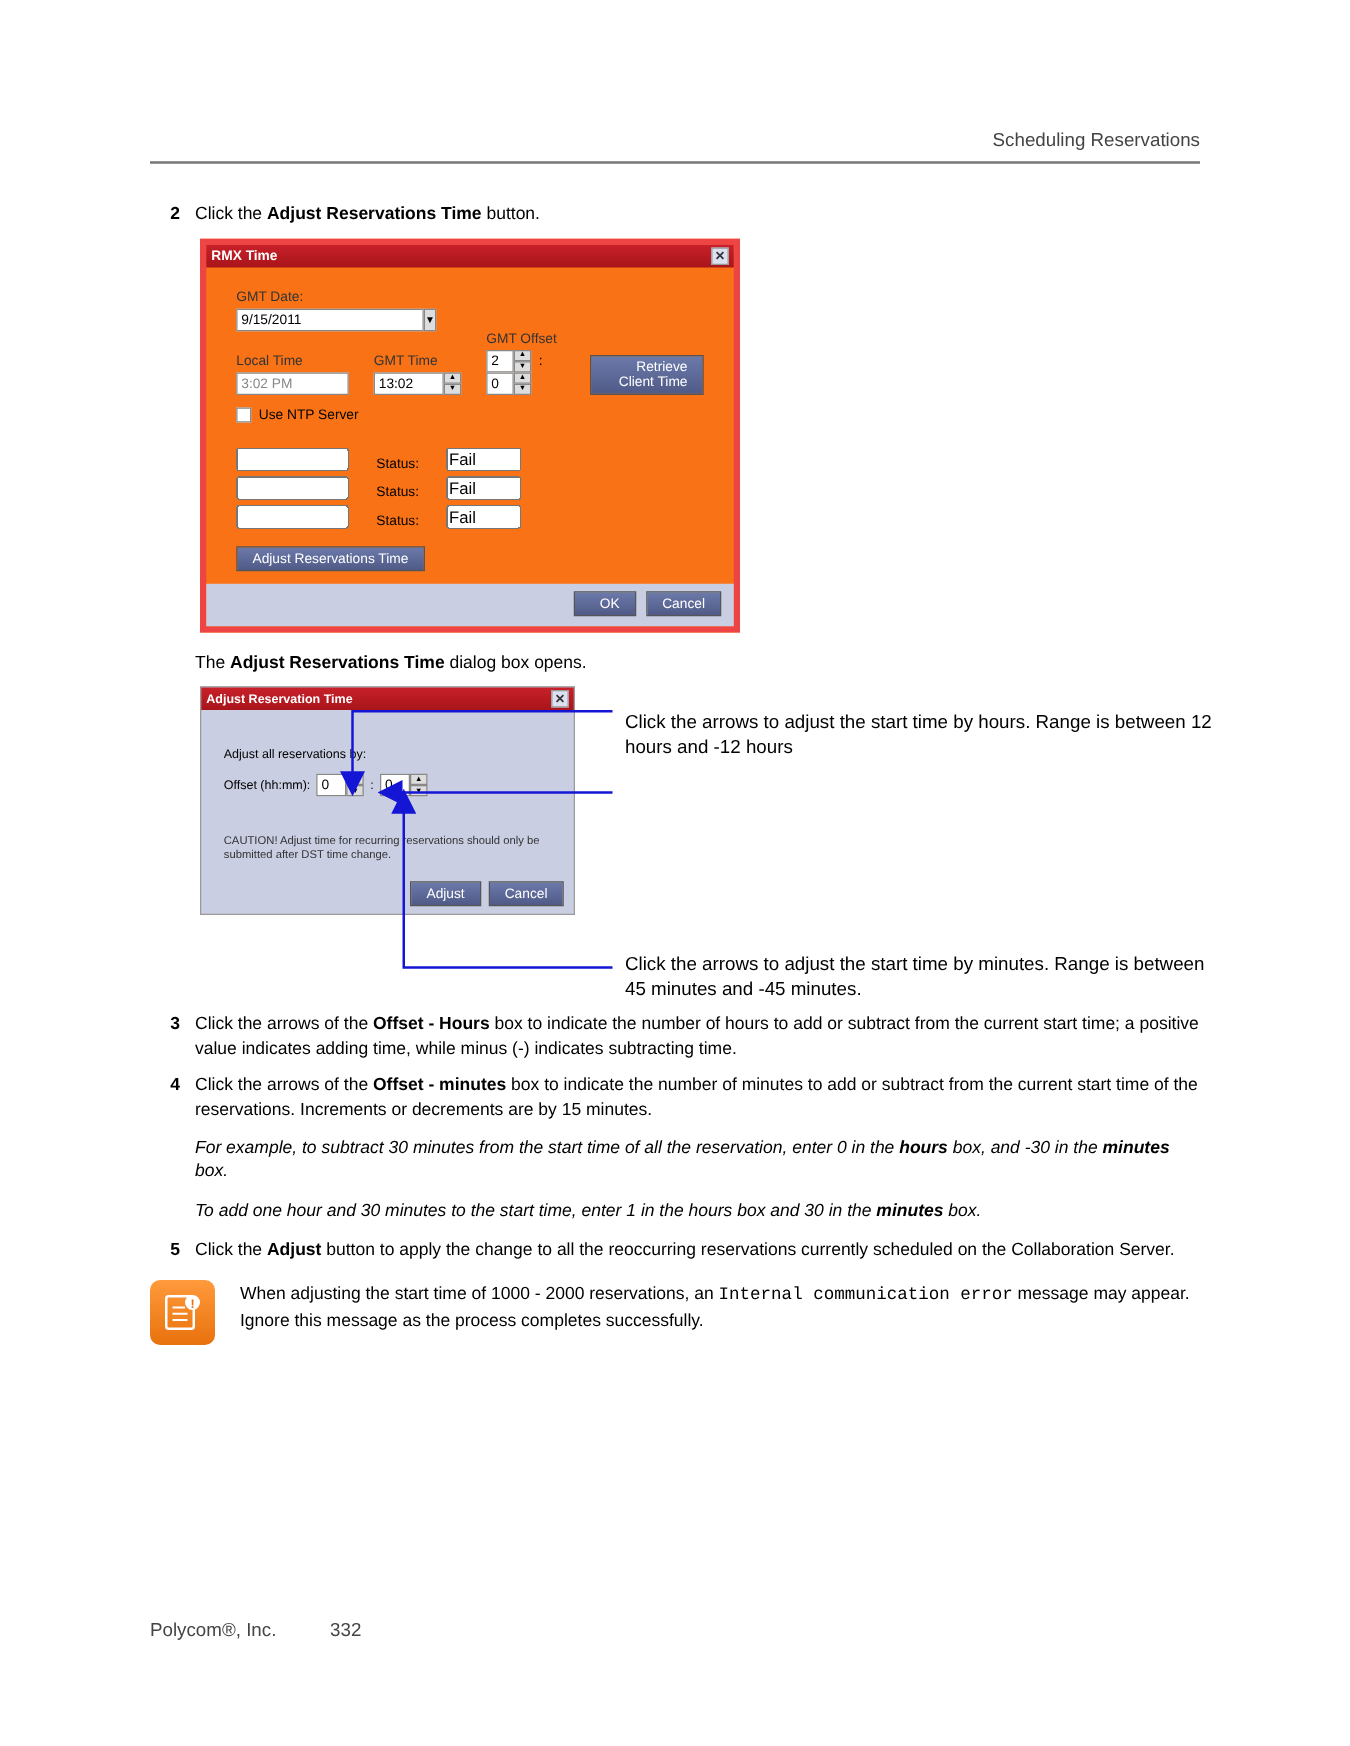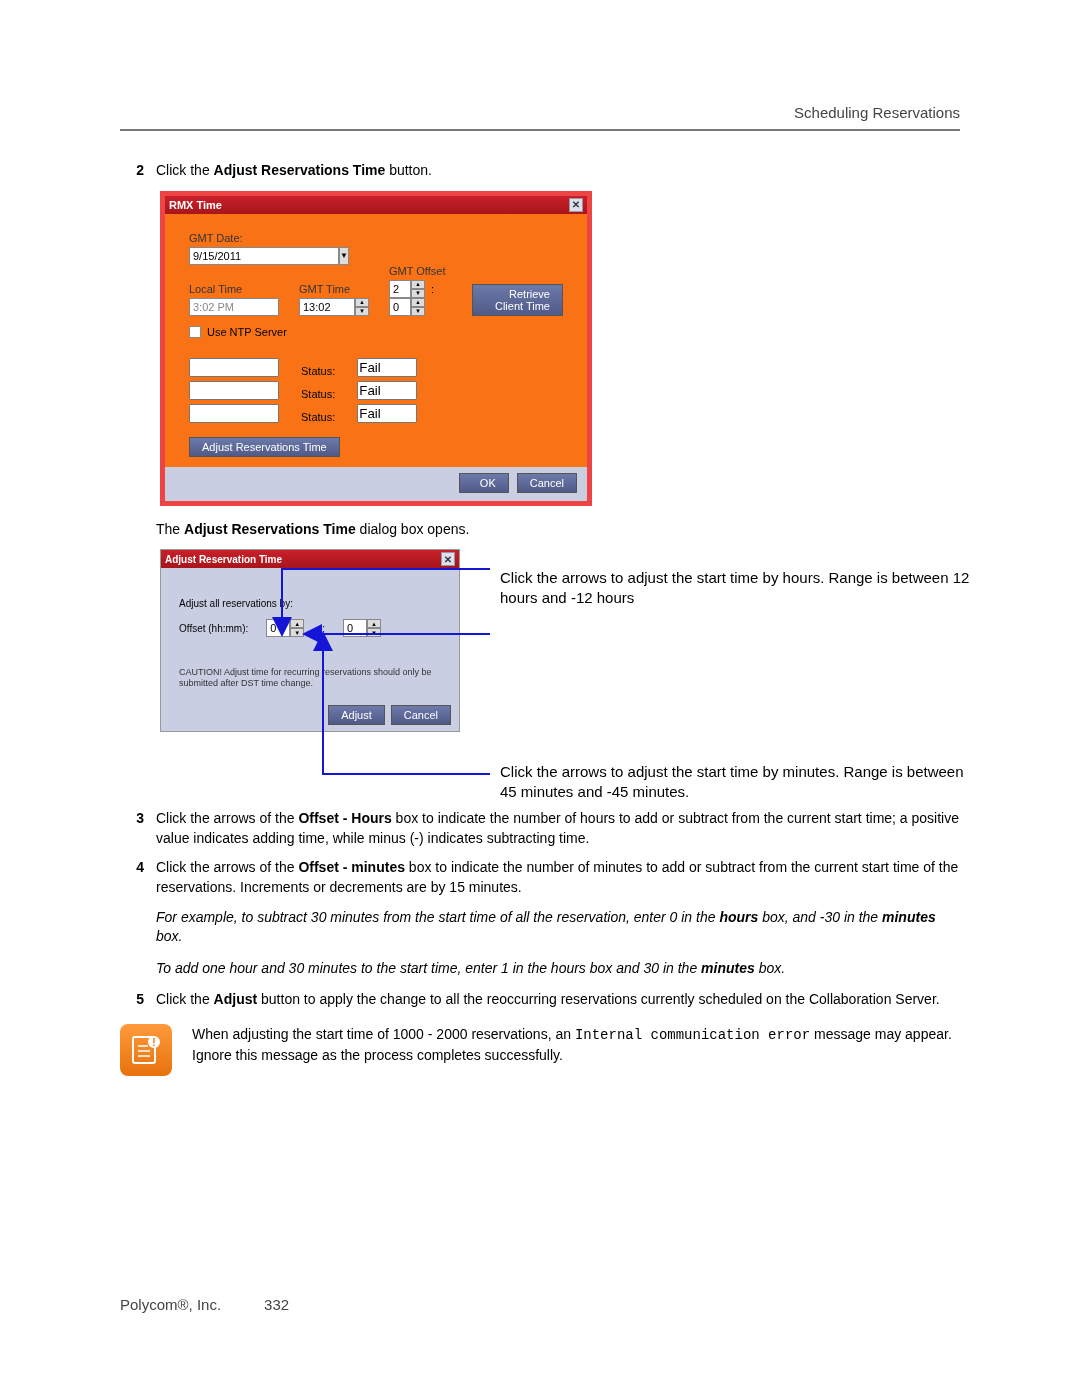--- a/index.html
+++ b/index.html
@@ -161,21 +161,21 @@
     color: #fff;
     font-size: 10px;
     font-weight: bold;
     padding: 2px 4px;
     display: flex; justify-content: space-between; align-items: center;
   }
   .dlg2-body {
     padding: 30px 18px 10px 18px;
     font-size: 10px;
   }
-  .offset-row { display: flex; align-items: center; gap: 18px; margin: 10px 0 30px 0; }
+  .offset-row { display: flex; align-items: center; gap: 5px; margin: 10px 0 30px 0; }
   .caution {
     font-size: 9px;
     color: #333;
     margin-top: 14px;
     line-height: 1.2;
   }
   .dlg2-footer {
     display: flex; justify-content: flex-end; gap: 6px;
     padding: 6px 8px;
   }

